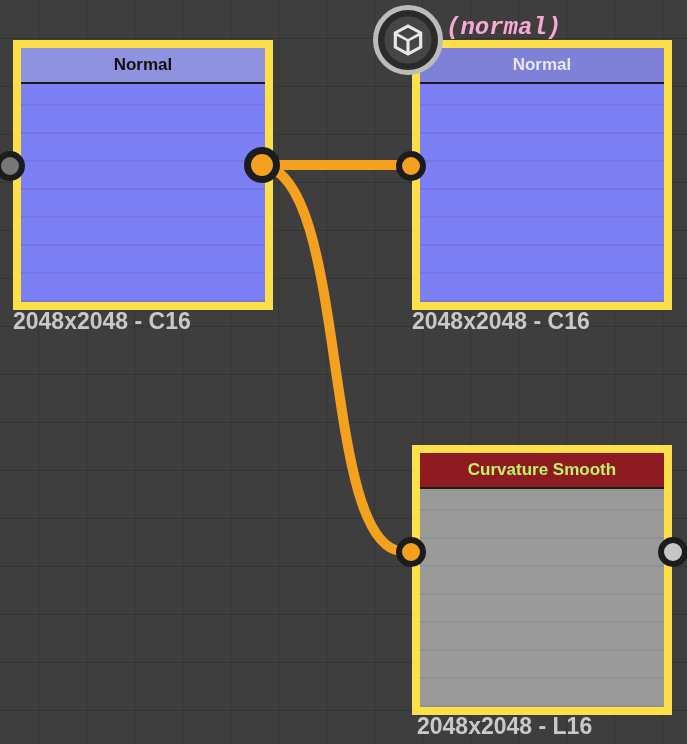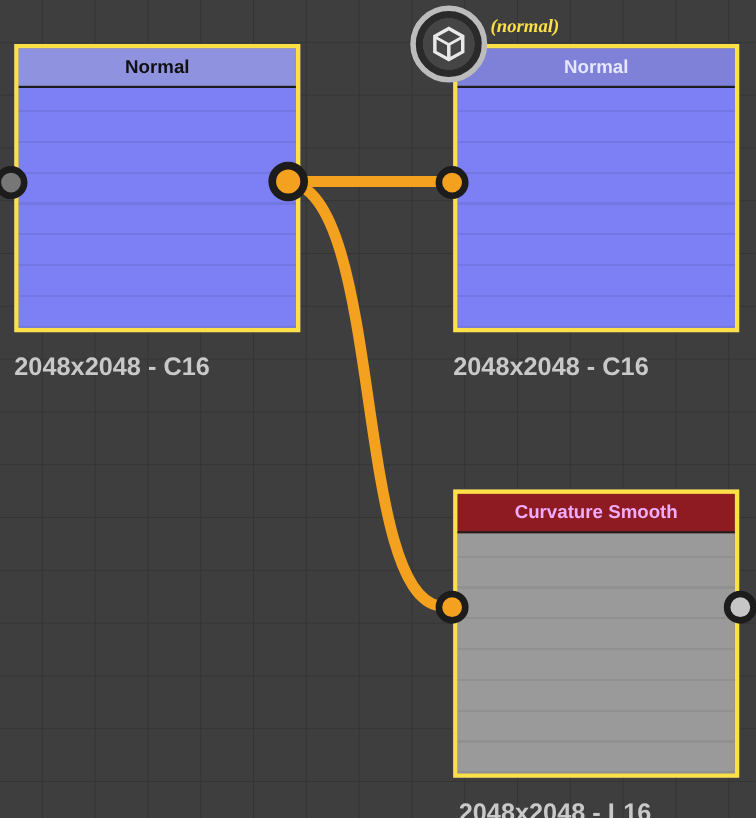--- a/index.html
+++ b/index.html
@@ -12,21 +12,21 @@
       linear-gradient(90deg,#343434 1px,transparent 1px);
     background-size:48px 48px;
     background-position:-10px -10px;
   }
   .stage{position:absolute;inset:0;}
   svg.conn{position:absolute;inset:0;pointer-events:none;}
 
   .node{
     position:absolute;
     width:260px;
-    border:4px solid #fde047;
+    border:8px solid #fde047;
     box-sizing:border-box;
     background:#808080;
   }
   .node .title{
     height:34px;
     line-height:34px;
     text-align:center;
     font-family:Arial,Helvetica,sans-serif;
     font-weight:bold;
     font-size:17px;
@@ -57,47 +57,46 @@
     opacity:.5;
   }
 
   .caption{
     position:absolute;
     font-family:Arial,Helvetica,sans-serif;
     font-weight:bold;
     font-size:23px;
     color:#c9c9c9;
     white-space:nowrap;
-    margin-top:12px;
   }
 
   .port{
     position:absolute;width:30px;height:30px;border-radius:50%;
     border:6px solid #1c1c1c;box-sizing:border-box;
   }
   .port.big{width:36px;height:36px;border-width:7px;}
   .port.orange{background:#f3a11e;}
   .port.gray{background:#777;}
   .port.lightgray{background:#c6c6c6;}
 
   .badge{
     position:absolute;width:70px;height:70px;border-radius:50%;
     background:radial-gradient(circle at 50% 50%,#454545 0 55%,#2a2a2a 56% 100%);
     border:5px solid #bcbcbc;box-sizing:border-box;
     display:flex;align-items:center;justify-content:center;
   }
   .badge svg{width:38px;height:38px;}
   .annot{
     position:absolute;
-    font-family:Liberation Serif, serif;
+    font-family:Liberation Mono, monospace;
     font-style:italic;font-weight:bold;
-    color:#fde047;font-size:17px;
+    color:#f9a8d4;font-size:24px;
   }
 
-  .title.red{background:#8f1b22;color:#f0abfc;}
+  .title.red{background:#8f1b22;color:#bef264;}
   .title.blue{background:#8f92df;}
   .title.blue2{background:#7e81d7;color:#e6e6ff;}
 </style>
 </head>
 <body>
 
 <div class="grid"></div>
 <div class="stage">
 
   <svg class="conn" width="687" height="744">

